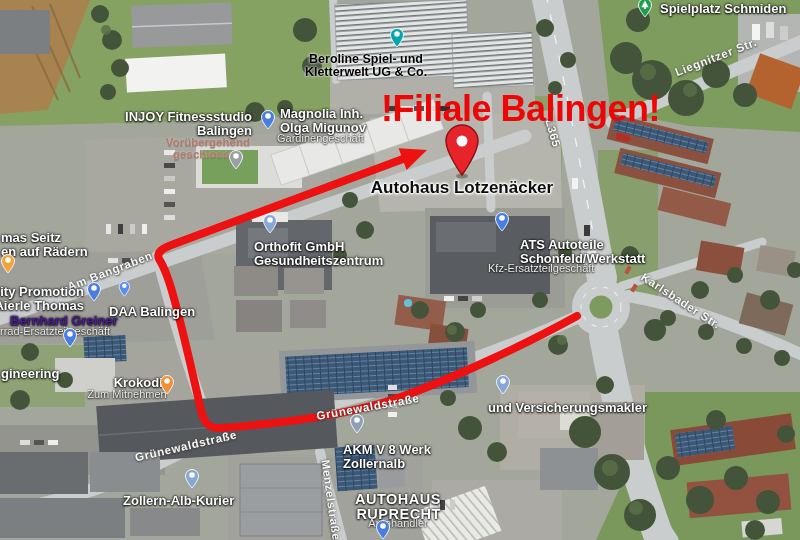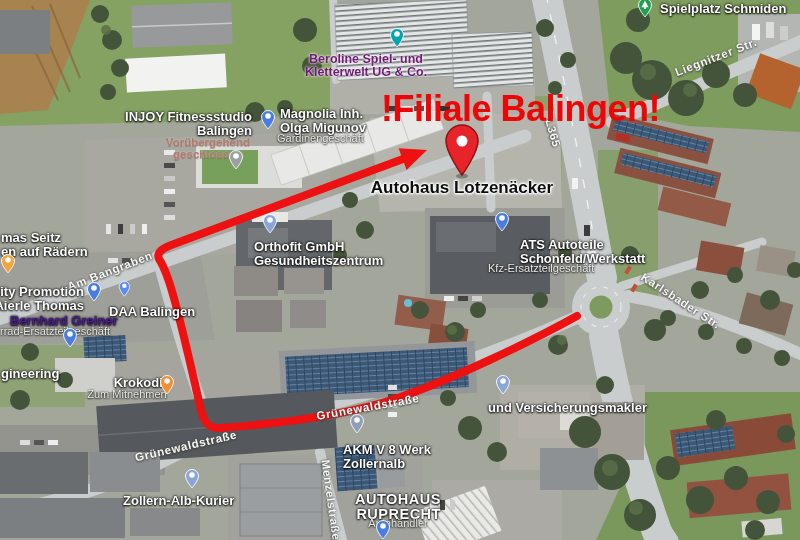--- a/index.html
+++ b/index.html
@@ -320,21 +320,21 @@
   </g>
 </svg>
 
 <div id="labels-layer">
       <div class="lbl poi" style="color: rgb(255, 255, 255); left: 660px; top: 2px;">
         <div>Spielplatz Schmiden</div>
       </div>
       <div class="lbl street" style="color: rgb(248, 248, 245); left: 716px; top: 57px; text-align: center; transform: translate(-50%, -50%) rotate(-21deg);">
         <div>Liegnitzer Str.</div>
       </div>
-      <div class="lbl attraction" style="color: #701a75; left: 366px; top: 53px; text-align: center; transform: translateX(-50%);">
+      <div class="lbl attraction" style="color: #000000; left: 366px; top: 53px; text-align: center; transform: translateX(-50%);">
         <div>Beroline Spiel- und</div>
         <div>Kletterwelt UG &amp; Co.</div>
       </div>
       <div class="lbl poi" style="color: rgb(255, 255, 255); right: 548px; top: 110px; text-align: right;">
         <div>INJOY Fitnessstudio</div>
         <div>Balingen</div>
       </div>
       <div class="lbl status" style="color: rgb(176, 122, 110); right: 550px; top: 136px; text-align: center;">
         <div>Vorübergehend</div>
         <div>geschlossen</div>

